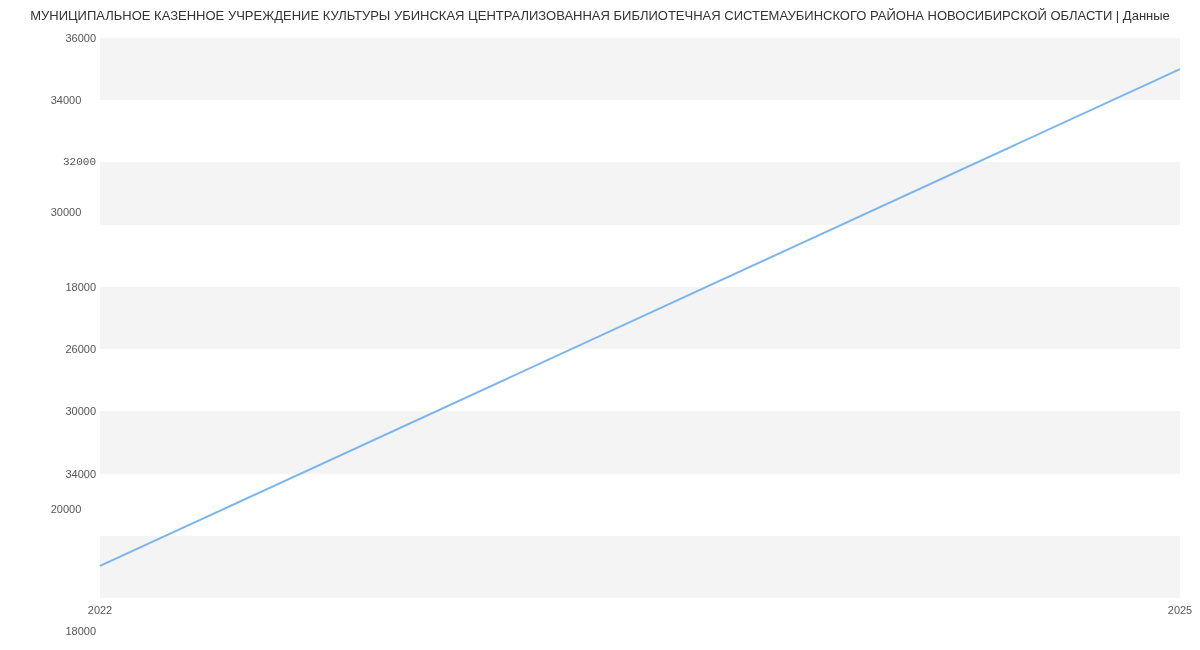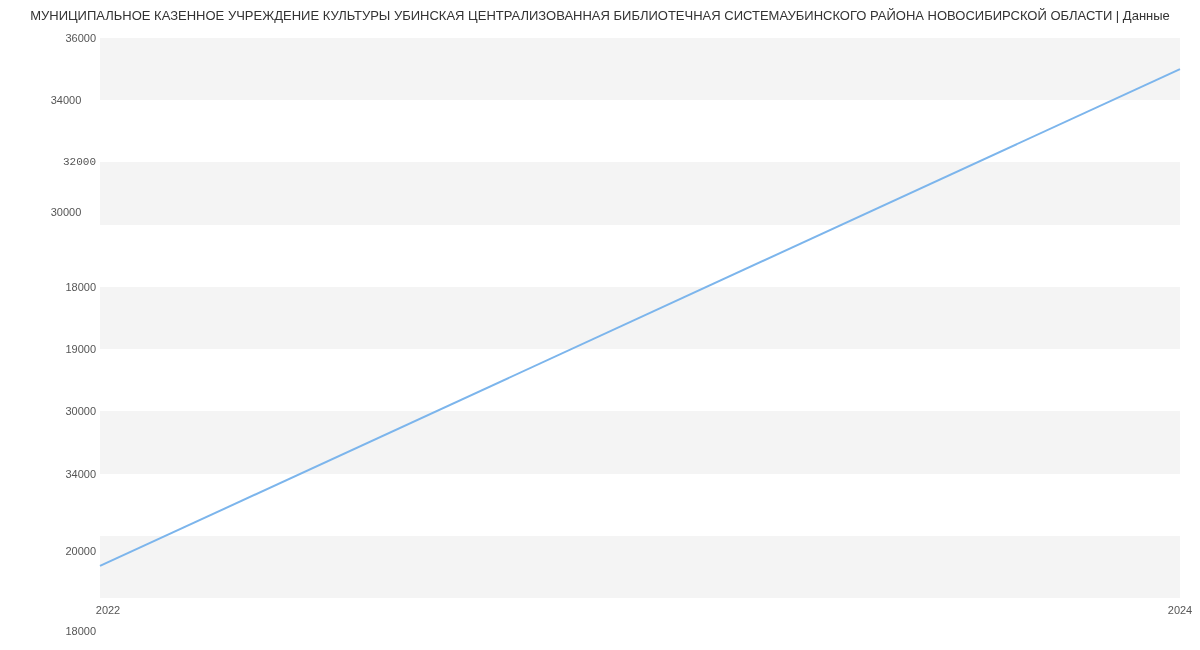--- a/index.html
+++ b/index.html
@@ -22,24 +22,24 @@
       <div class="band" style="top: 0px; height: 62.2222px;"></div>
       <div class="band" style="top: 124.444px; height: 62.2222px;"></div>
       <div class="band" style="top: 248.889px; height: 62.2222px;"></div>
       <div class="band" style="top: 373.333px; height: 62.2222px;"></div>
       <div class="band" style="top: 497.778px; height: 62.2222px;"></div>
     <svg class="line-svg" preserveAspectRatio="none" viewBox="0 0 1080 560">
         <path d="M0 528.8888888888889 L1080 31.111111111111086" class="line-path" style="stroke: rgb(124, 181, 236);"></path>
       </svg>
   </div>
 <div class="y-tick" style="top: 598px; margin-top: 33px;">18000</div>
-    <div class="y-tick" style="top: 551px;">20000</div>
+    <div class="y-tick" style="top: 509px; text-align: center;">20000</div>
     <div class="y-tick" style="top: 473.556px;">34000</div>
     <div class="y-tick" style="top: 411.333px;">30000</div>
-    <div class="y-tick" style="top: 349.111px;">19000</div>
+    <div class="y-tick" style="top: 349.111px;">26000</div>
     <div class="y-tick" style="top: 286.889px;">18000</div>
     <div class="y-tick" style="top: 212px; text-align: center;">30000</div>
     <div class="y-tick" style="top: 162.444px; font-family: Liberation Mono, monospace;">32000</div>
     <div class="y-tick" style="top: 100.222px; text-align: center;">34000</div>
     <div class="y-tick" style="top: 38px;">36000</div>
-    <div class="x-tick" style="left: 108px;">2022</div>
-    <div class="x-tick" style="left: 1180px;">2024</div>
+    <div class="x-tick" style="left: 100px;">2022</div>
+    <div class="x-tick" style="left: 1180px;">2025</div>
   </div>
 
 </body></html>

